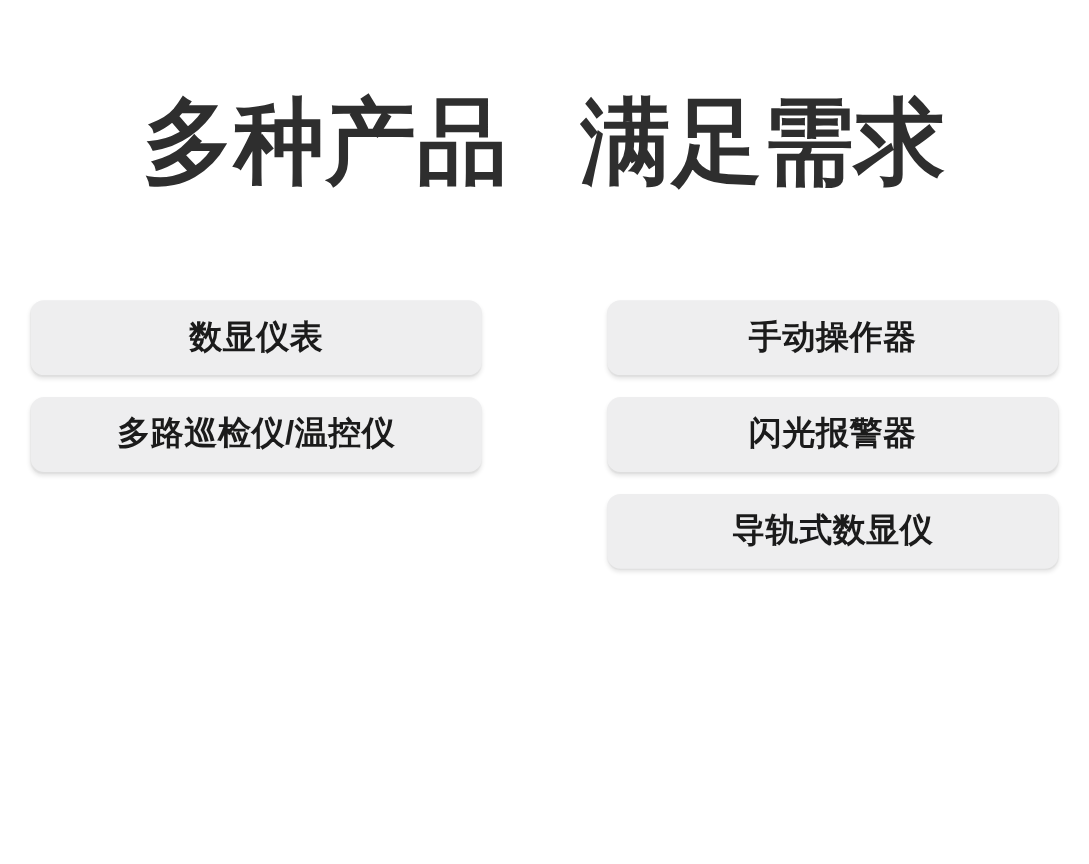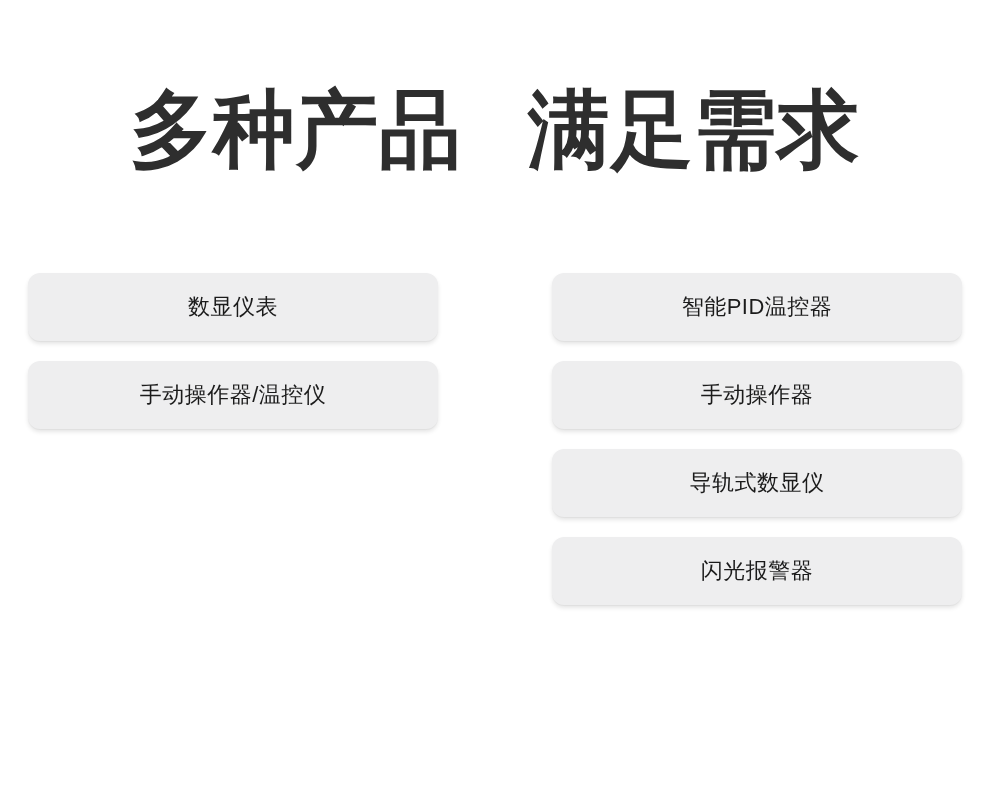--- a/index.html
+++ b/index.html
@@ -76,23 +76,23 @@
                 0 1px 1px rgba(0, 0, 0, 0.04);
     display: flex;
     align-items: center;
     justify-content: center;
     box-sizing: border-box;
   }
   .card:last-child {
     margin-bottom: 0;
   }
   .card-label {
-    font-size: 22px;
+    font-size: 30px;
     line-height: 34px;
-    font-weight: 400;
+    font-weight: 700;
     color: #1b1b1b;
     letter-spacing: 0.5px;
     white-space: nowrap;
     text-align: left;
   }
 </style>
 </head>
 <body>
 
 <div class="banner">
@@ -101,33 +101,30 @@
     <div class="heading"><span class="seg">多种产品</span><span class="seg-gap"></span><span class="seg">满足需求</span></div>
   </div>
 
   <div class="grid">
 
     <div class="column">
       <div class="card">
         <span class="card-label">数显仪表</span>
       </div>
       <div class="card">
-        <span class="card-label">手动操作器/温控仪</span>
+        <span class="card-label">多路巡检仪/温控仪</span>
       </div>
     </div>
 
     <div class="column">
       <div class="card">
-        <span class="card-label">智能PID温控器</span>
-      </div>
-      <div class="card">
         <span class="card-label">手动操作器</span>
       </div>
       <div class="card">
-        <span class="card-label">导轨式数显仪</span>
+        <span class="card-label">闪光报警器</span>
       </div>
       <div class="card">
-        <span class="card-label">闪光报警器</span>
+        <span class="card-label">导轨式数显仪</span>
       </div>
     </div>
 
   </div>
 </div>
 
 </body></html>

